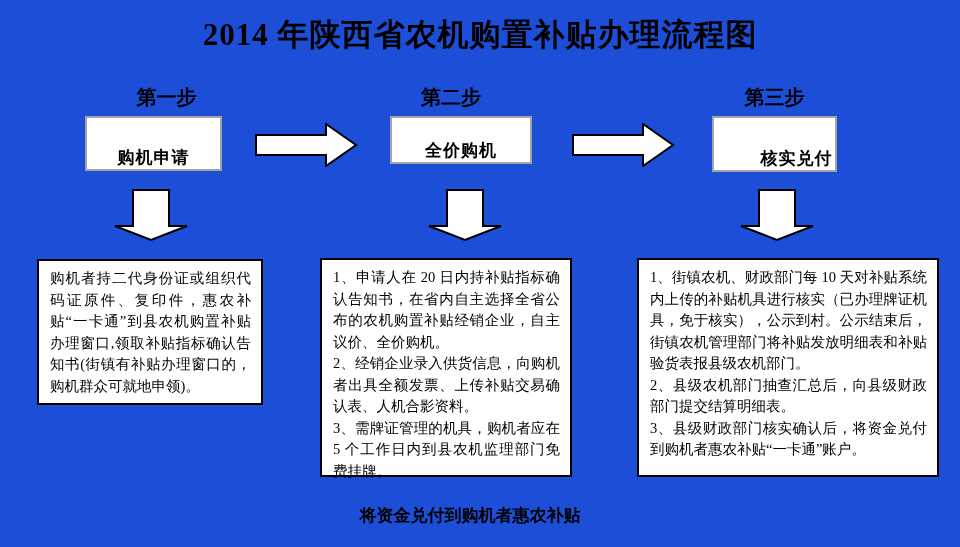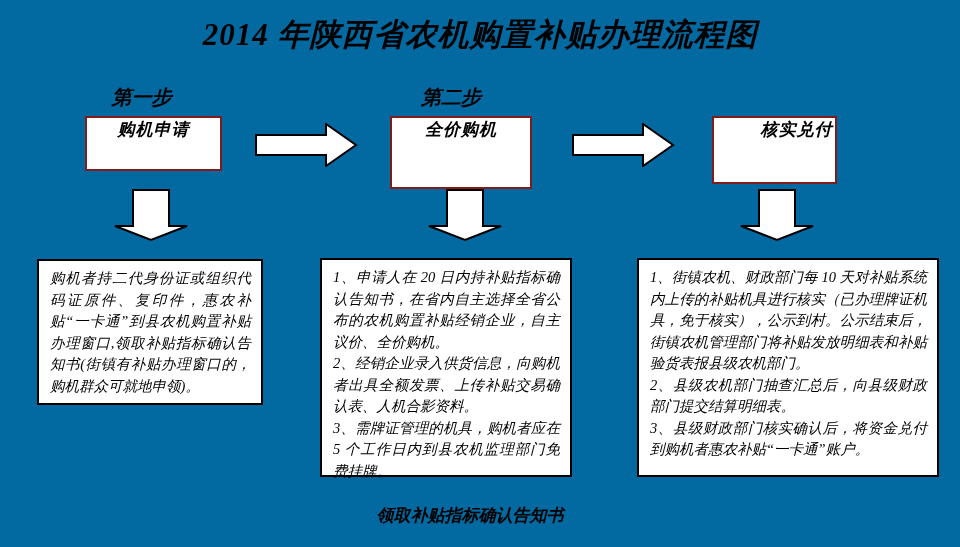--- a/index.html
+++ b/index.html
@@ -1,29 +1,29 @@
 <!DOCTYPE html>
 <html><head>
 <meta charset="utf-8">
 <style>
   html,body{margin:0;padding:0;background:#ffffff;}
   .page{
-    position:relative;width:960px;height:547px;background:#0369a1;overflow:hidden;
-    font-family:"Liberation Serif","DejaVu Serif",serif;color:#000;font-style:italic;
+    position:relative;width:960px;height:547px;background:#1d4ed8;overflow:hidden;
+    font-family:"Liberation Serif","DejaVu Serif",serif;color:#000;
   }
   .title{
     position:absolute;top:14px;left:0;width:960px;text-align:center;
     font-size:31px;font-weight:bold;letter-spacing:1px;
   }
   .step-label{
     position:absolute;text-align:center;font-size:20px;font-weight:bold;
   }
   .step-box{
-    position:absolute;border:2px solid #7f1d1d;box-sizing:border-box;
-    display:flex;align-items:flex-start;justify-content:center;
+    position:absolute;border:2px solid #a3a3a3;box-sizing:border-box;
+    display:flex;align-items:flex-end;justify-content:center;
     font-size:17px;font-weight:bold;letter-spacing:1px;background:#fff;
   }
   .arrow{position:absolute;}
   .detail-box{
     position:absolute;border:2px solid #000;box-sizing:border-box;background:#fff;
     padding:7px 10px 14px 11px;
     font-size:14.5px;line-height:21.5px;
     text-align:justify;white-space:pre-line;
   }
   .footer{
@@ -32,30 +32,31 @@
     font-family:"Liberation Sans","DejaVu Sans",sans-serif;
   }
 </style>
 </head>
 <body>
 
 <div class="page">
 
   <div class="title">2014 年陕西省农机购置补贴办理流程图</div>
 
-  <div class="step-label" style="left:73px;top:84px;width:137px;">第一步</div>
+  <div class="step-label" style="left:98px;top:84px;width:137px;">第一步</div>
   <div class="step-label" style="left:380px;top:84px;width:142px;">第二步</div>
+  <div class="step-label" style="left:712px;top:84px;width:125px;">第三步</div>
 
   <div class="step-box" style="left:85px;top:116px;width:137px;height:55px;">
     <span>购机申请</span>
   </div>
-  <div class="step-box" style="left:390px;top:116px;width:142px;height:73px;">
+  <div class="step-box" style="left:390px;top:116px;width:142px;height:48px;">
     <span>全价购机</span>
   </div>
-  <div class="step-box" style="left:712px;top:116px;width:125px;height:68px;padding-left:44px;">
+  <div class="step-box" style="left:712px;top:116px;width:125px;height:56px;padding-left:44px;">
     <span>核实兑付</span>
   </div>
 
   <svg class="arrow" style="left:255px;top:123px;" width="103" height="44" viewBox="0 0 103 44" aria-hidden="true">
     <polygon points="1,12 71,12 71,1 101,22 71,43 71,32 1,32" fill="#ffffff" stroke="#000000" stroke-width="2" stroke-linejoin="miter"></polygon>
   </svg>
   <svg class="arrow" style="left:572px;top:123px;" width="103" height="44" viewBox="0 0 103 44" aria-hidden="true">
     <polygon points="1,12 71,12 71,1 101,22 71,43 71,32 1,32" fill="#ffffff" stroke="#000000" stroke-width="2" stroke-linejoin="miter"></polygon>
   </svg>
 
@@ -70,15 +71,15 @@
   </svg>
 
   <div class="detail-box" style="left:37px;top:259px;width:226px;height:146px;">购机者持二代身份证或组织代码证原件、复印件，惠农补贴“一卡通”到县农机购置补贴办理窗口,领取补贴指标确认告知书(街镇有补贴办理窗口的，购机群众可就地申领)。</div>
   <div class="detail-box" style="left:320px;top:258px;width:252px;height:219px;">1、申请人在 20 日内持补贴指标确认告知书，在省内自主选择全省公布的农机购置补贴经销企业，自主议价、全价购机。
 2、经销企业录入供货信息，向购机者出具全额发票、上传补贴交易确认表、人机合影资料。
 3、需牌证管理的机具，购机者应在 5 个工作日内到县农机监理部门免费挂牌。</div>
   <div class="detail-box" style="left:637px;top:258px;width:302px;height:219px;">1、街镇农机、财政部门每 10 天对补贴系统内上传的补贴机具进行核实（已办理牌证机具，免于核实），公示到村。公示结束后，街镇农机管理部门将补贴发放明细表和补贴验货表报县级农机部门。
 2、县级农机部门抽查汇总后，向县级财政部门提交结算明细表。
 3、县级财政部门核实确认后，将资金兑付到购机者惠农补贴“一卡通”账户。</div>
 
-  <div class="footer">领取补贴指标确认告知书</div>
+  <div class="footer">将资金兑付到购机者惠农补贴</div>
 
 </div>
 
 </body></html>

